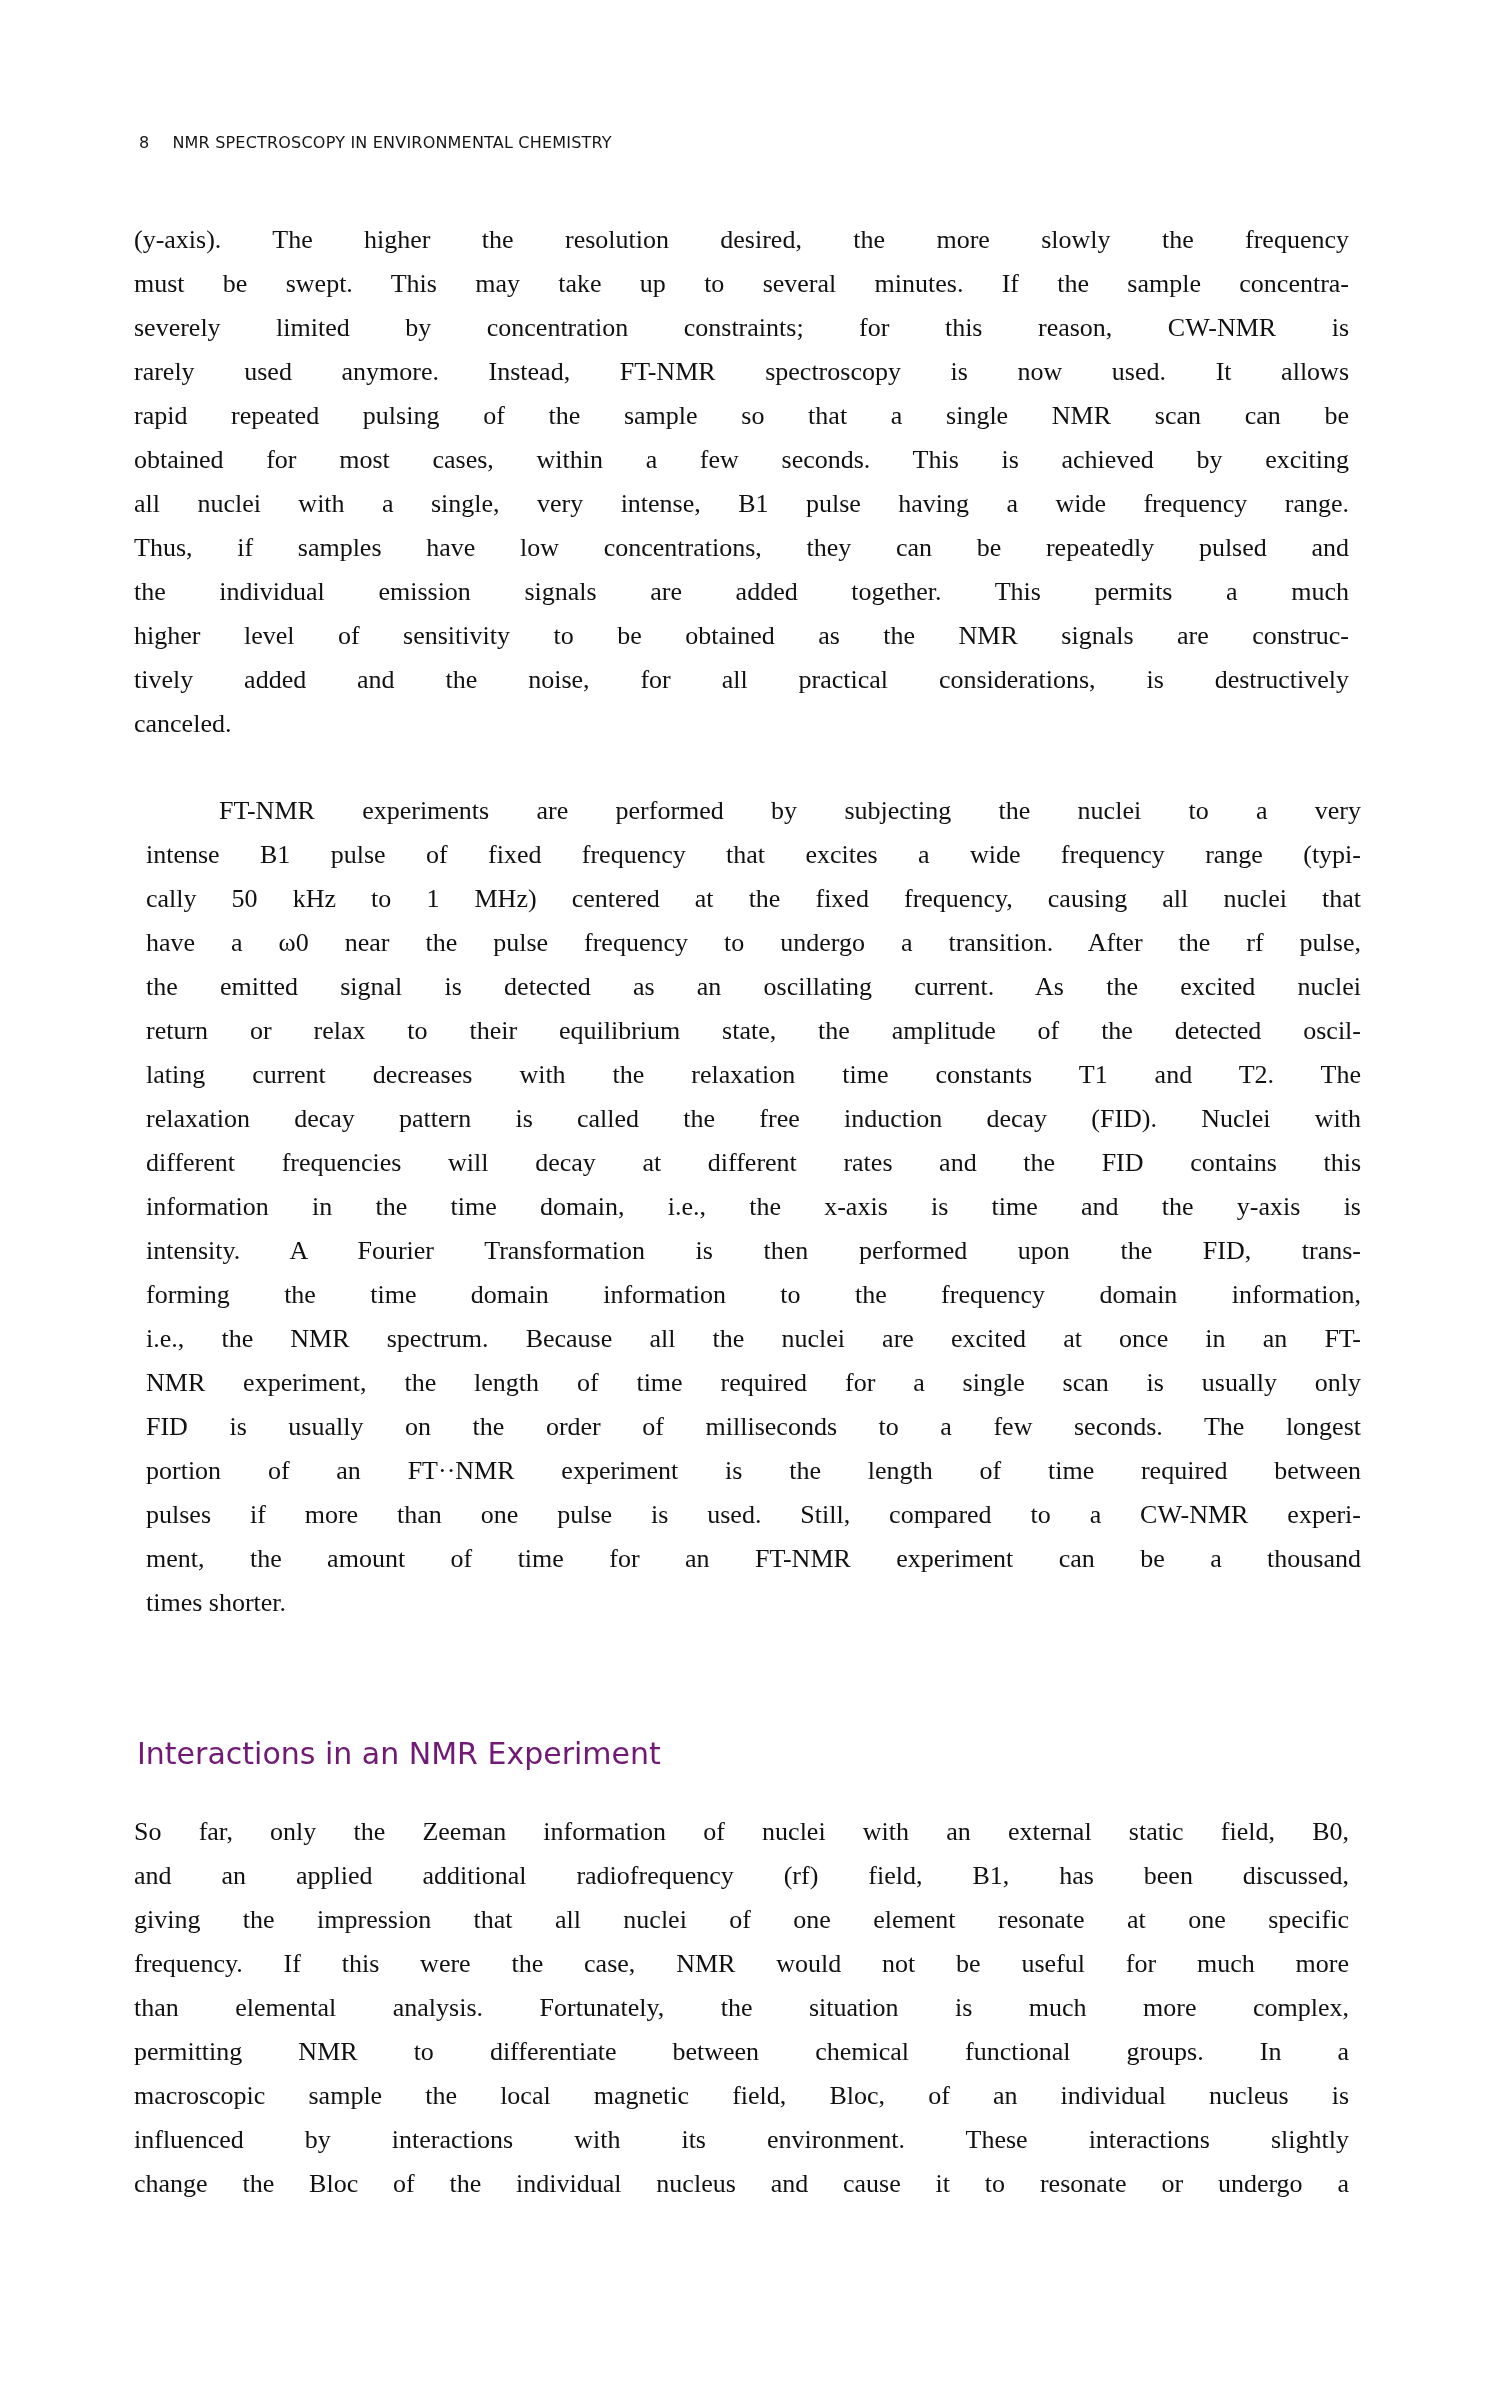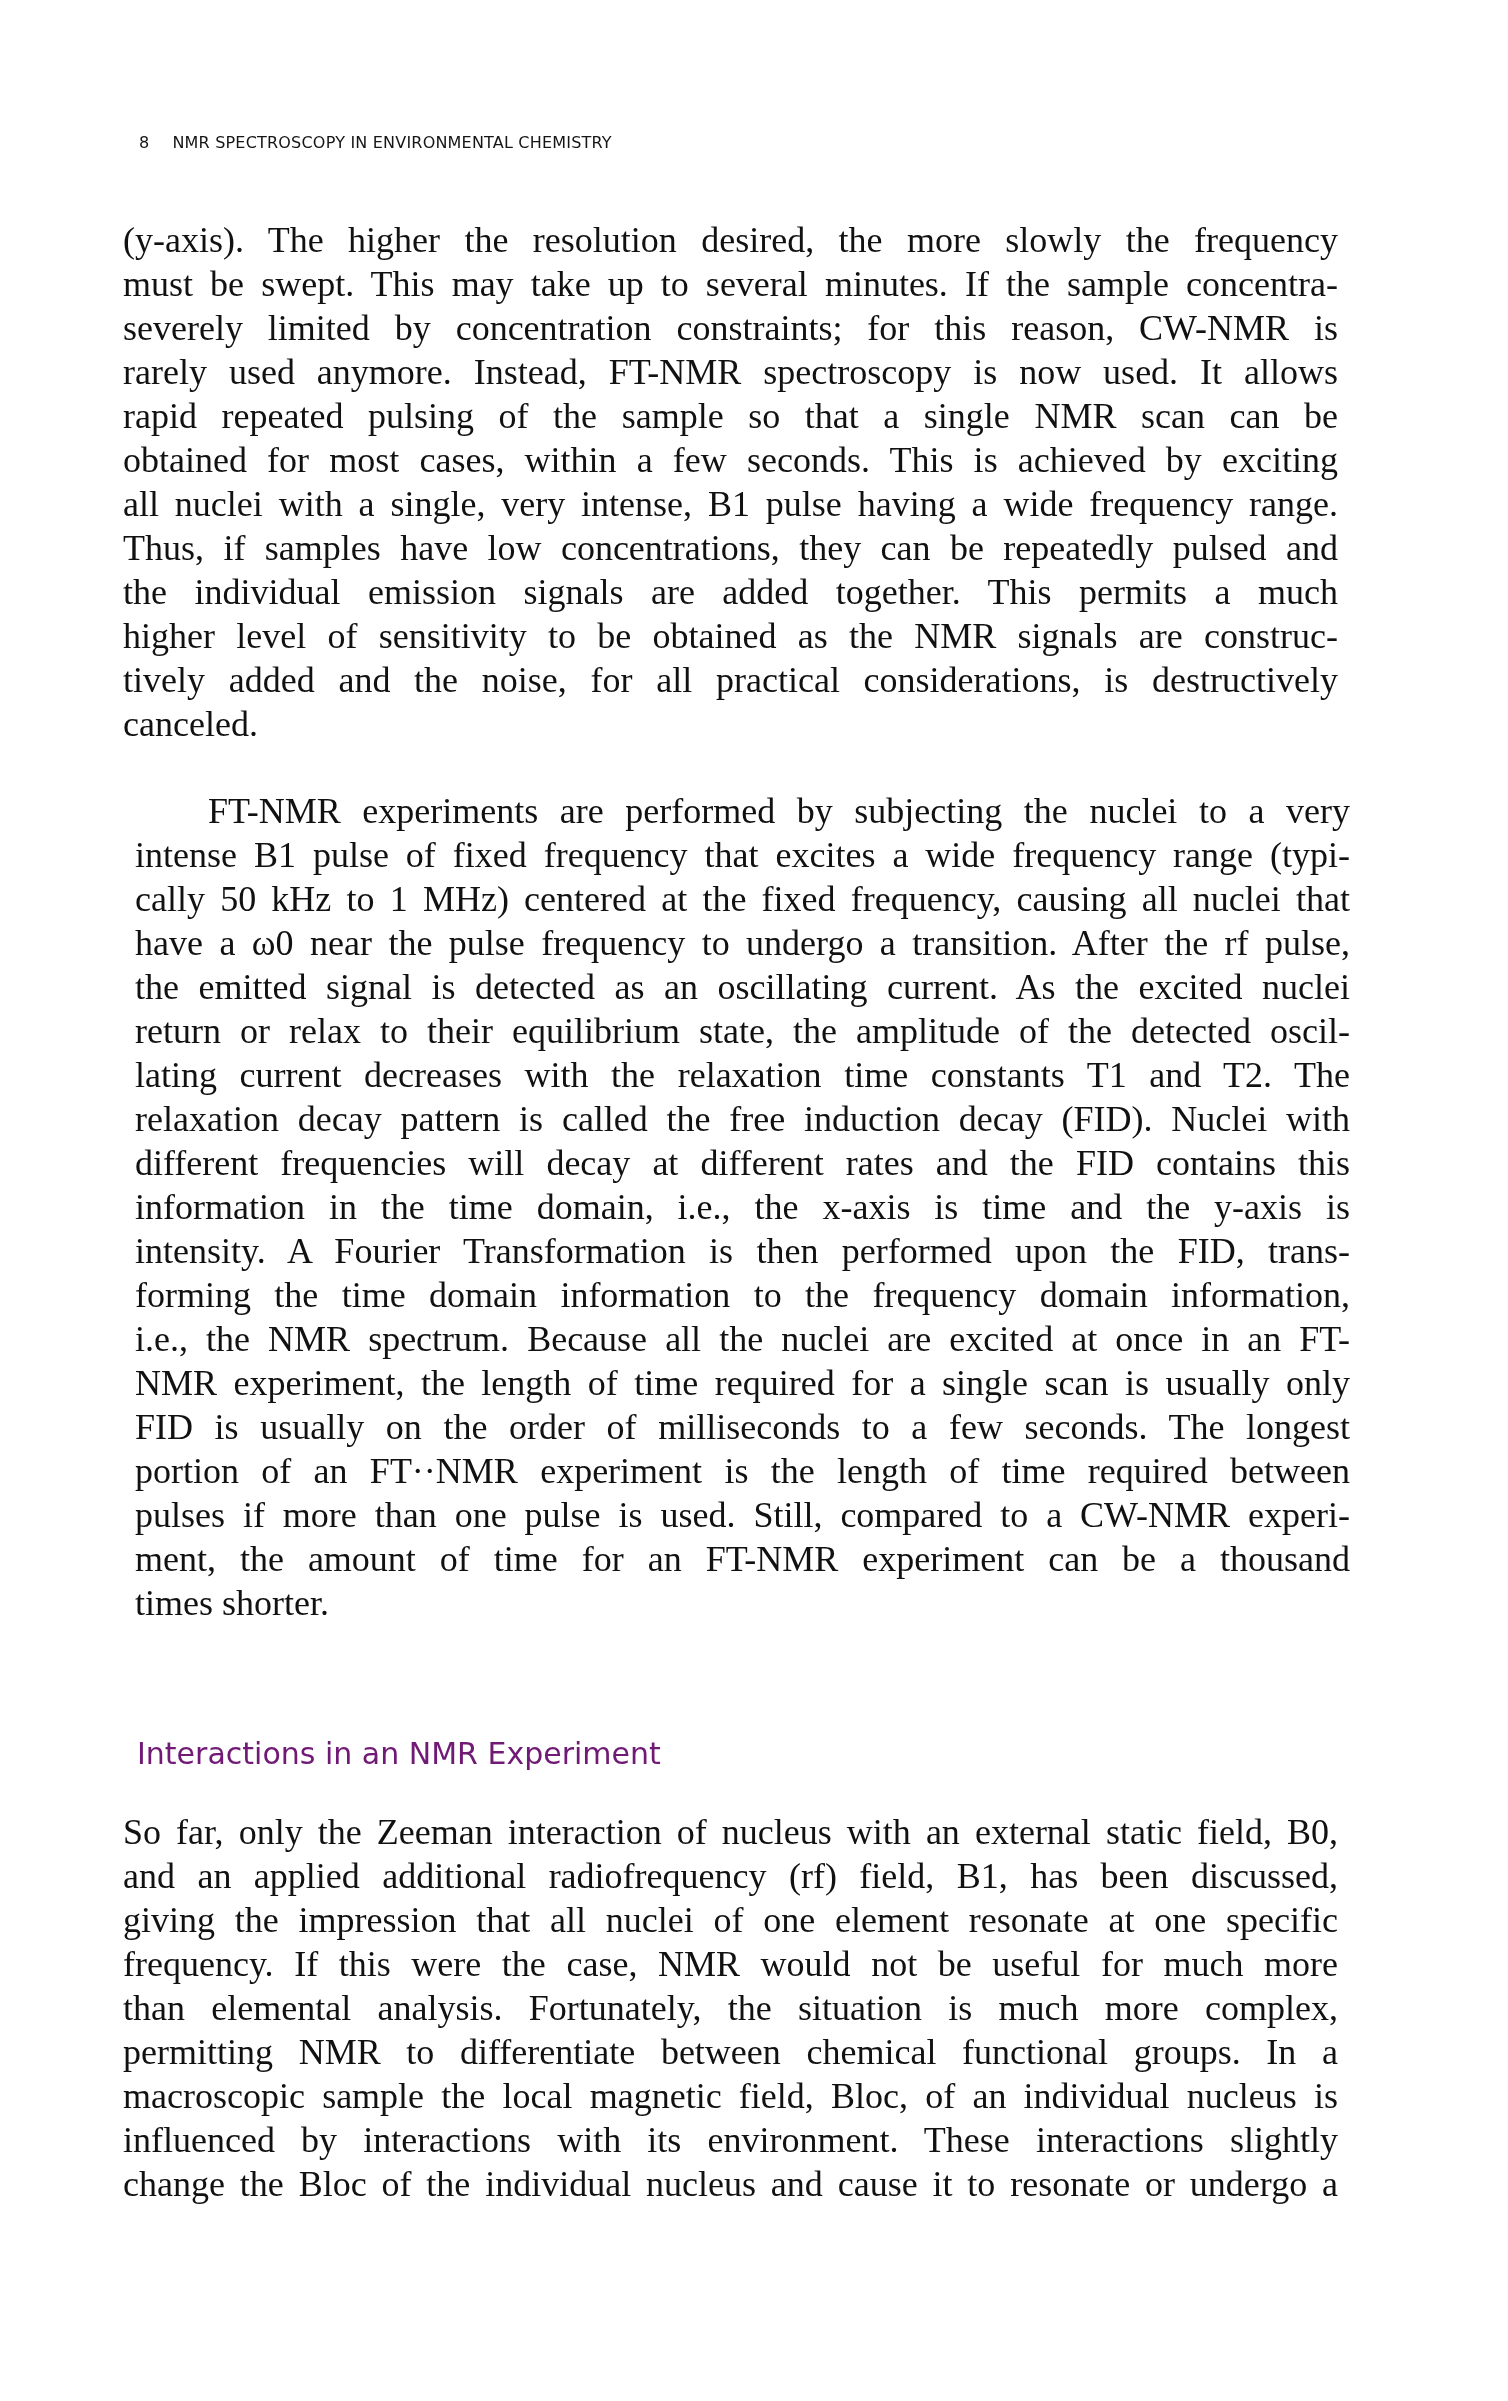--- a/index.html
+++ b/index.html
@@ -3,22 +3,22 @@
 <meta charset="utf-8">
 <style>
   html, body { margin:0; padding:0; background:#ffffff; }
   body { width:1509px; height:2401px; position:relative; overflow:hidden; color:#111; }
   .running-head {
     position:absolute; left:139px; top:133px;
     font-family:"DejaVu Sans", sans-serif; font-size:16px; letter-spacing:0.2px; color:#151515;
   }
   .running-head .pg { margin-right:17.7px; }
   .body-block {
-    position:absolute; left:123px; width:1215px;
-    font-family:"Liberation Serif", serif; font-size:36px; color:#111;
+    position:absolute; left:134px; width:1215px;
+    font-family:"Liberation Serif", serif; font-size:26px; color:#111;
   }
   .line { height:44px; line-height:44px; text-align:justify; text-align-last:justify; white-space:nowrap; overflow:visible; }
   .line.last { text-align-last:left; }
   .line.indent { padding-left:73px; }
   .section-heading {
     position:absolute; left:137px; top:1736px;
     font-family:"DejaVu Sans", sans-serif; font-size:30px; color:#701a75;
   }
 </style>
 </head>
@@ -62,21 +62,21 @@
   <div class="line">FID is usually on the order of milliseconds to a few seconds. The longest</div>
   <div class="line">portion of an FT··NMR experiment is the length of time required between</div>
   <div class="line">pulses if more than one pulse is used. Still, compared to a CW-NMR experi-</div>
   <div class="line">ment, the amount of time for an FT-NMR experiment can be a thousand</div>
   <div class="line last">times shorter.</div>
 </div>
 
 <div class="section-heading">Interactions in an NMR Experiment</div>
 
 <div class="body-block" style="top:1810px;">
-  <div class="line">So far, only the Zeeman interaction of nucleus with an external static field, B0,</div>
+  <div class="line">So far, only the Zeeman information of nuclei with an external static field, B0,</div>
   <div class="line">and an applied additional radiofrequency (rf) field, B1, has been discussed,</div>
   <div class="line">giving the impression that all nuclei of one element resonate at one specific</div>
   <div class="line">frequency. If this were the case, NMR would not be useful for much more</div>
   <div class="line">than elemental analysis. Fortunately, the situation is much more complex,</div>
   <div class="line">permitting NMR to differentiate between chemical functional groups. In a</div>
   <div class="line">macroscopic sample the local magnetic field, Bloc, of an individual nucleus is</div>
   <div class="line">influenced by interactions with its environment. These interactions slightly</div>
   <div class="line">change the Bloc of the individual nucleus and cause it to resonate or undergo a</div>
 </div>
 

